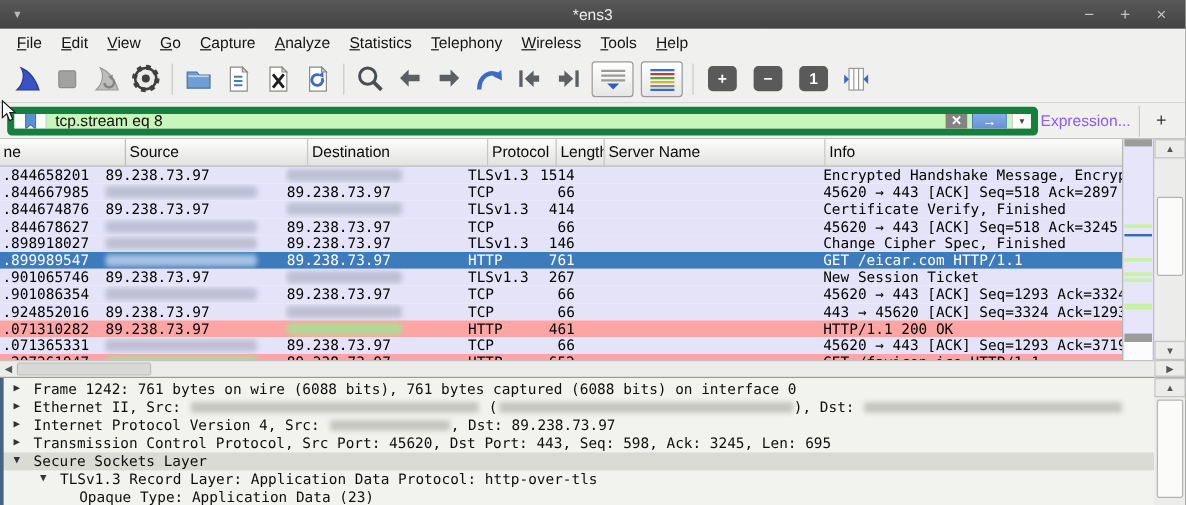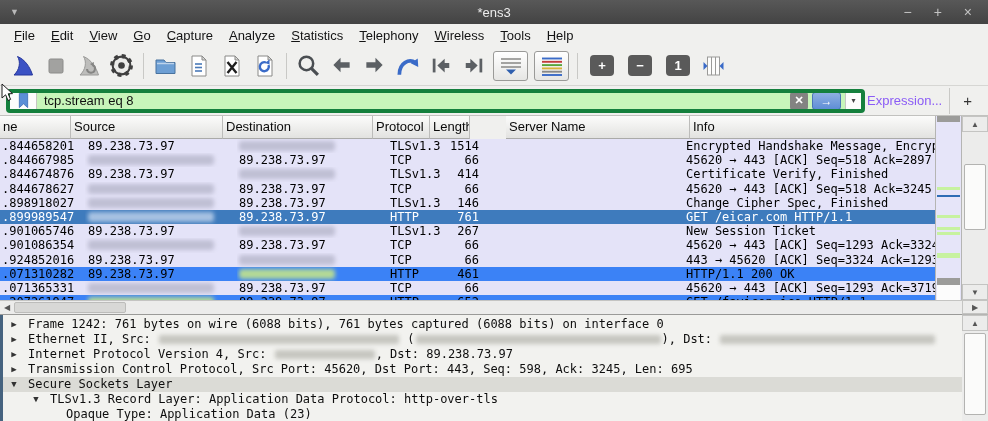--- a/index.html
+++ b/index.html
@@ -14,36 +14,36 @@
 #menubar{position:absolute;top:24px;left:0;right:0;height:22px;display:flex;align-items:center;padding-left:6px;font-size:13px;color:#141414;background:#f0f0ee}
 .mitem{padding:2px 8px;white-space:nowrap}
 
 #toolbar{position:absolute;top:46px;left:0;right:0;height:40px;display:flex;align-items:center;padding-left:6px;background:#f0f0ee;border-bottom:1px solid #d6d6d3}
 .tbtn{width:33px;height:30px;display:flex;align-items:center;justify-content:center;flex:none}
 .toggle{width:35px;height:30px;border:1px solid #9a9a98;border-radius:3px;background:linear-gradient(#ffffff,#e6e6e4);margin:0 3px}
 .tsep{width:1px;height:26px;background:#c9c9c6;margin:0 5px;flex:none}
 .zbtn{width:24px;height:21px;background:#5a5a5a;border-radius:4px;color:#fff;display:flex;align-items:center;justify-content:center;font-weight:bold;font-size:13px;margin:0 7px;flex:none}
 
 #filterbar{position:absolute;top:86px;left:0;right:0;height:30px;display:flex;align-items:center;padding:0 8px 0 6px;background:#f0f0ee;border-bottom:1px solid #c2c2bf}
-#filter-wrap{display:flex;align-items:center;height:24px;flex:1;border:4px solid #15803d;border-radius:4px;overflow:hidden;background:#fff}
+#filter-wrap{display:flex;align-items:center;height:24px;flex:1;border:6px solid #15803d;border-radius:4px;overflow:hidden;background:#fff}
 #bookmark-btn{width:27px;height:100%;display:flex;align-items:center;justify-content:center;background:#fdfdfc;border-right:1px solid #c6c6c3;flex:none}
 #filter-field{flex:1;height:100%;display:flex;align-items:center;background:#c8f5ba}
 #filter-input{flex:1;border:0;outline:0;background:transparent;font-family:"Liberation Sans",sans-serif;font-size:13px;color:#101010;padding-left:7px}
 #clear-btn{width:18px;height:18px;background:#838382;border-radius:3px;color:#fff;font-size:11px;font-weight:bold;display:flex;align-items:center;justify-content:center;margin-right:4px;flex:none}
 #apply-btn{width:29px;height:18px;background:linear-gradient(#8fb0e2,#5f8ed6);border:1px solid #4a76b8;border-radius:3px;color:#fff;display:flex;align-items:center;justify-content:center;font-weight:bold;font-size:12px;margin-right:4px;flex:none}
 #caret-btn{width:16px;height:100%;background:#fdfdfc;border-left:1px solid #c6c6c3;display:flex;align-items:center;justify-content:center;font-size:8px;color:#444;flex:none}
 #expression-btn{padding:0 2px;font-size:13px;color:#8b5cf6;white-space:nowrap}
 #add-filter-btn{padding:0 8px;font-size:15px;color:#333}
 
 #plist-header{position:absolute;top:116px;left:0;height:23px;display:flex}
 .hcell{height:23px;background:linear-gradient(#fcfcfb,#e2e2e0);border-right:1px solid #bcbcba;border-bottom:1px solid #aaaaa8;font-size:13px;color:#0a0a0a;padding:3px 0 0 3px;white-space:nowrap;overflow:hidden;flex:none}
 #plist-body{position:absolute;top:139px;left:0;width:935px;height:161px;overflow:hidden;background:#fdfdfd;font-family:"DejaVu Sans Mono",monospace;font-size:12px}
 .prow{display:flex;height:14.2px;line-height:14.2px;white-space:nowrap;color:#000}
 .prow.lav{background:#e4e3f8}
-.prow.green{background:#3b82f6}
+.prow.green{background:#fca5a5}
 .prow.sel{background:#3e7bbd;color:#fff}
 .pc{flex:none;overflow:hidden;white-space:nowrap}
 .c-time{width:85px;padding-left:2px}
 .c-src{width:152px;padding-left:3px}
 .c-dst{width:150px;padding-left:2px}
 .c-proto{width:57px;padding-left:3px}
 .c-len{width:40px;text-align:right;padding-right:5px}
 .c-srv{width:184px}
 .c-info{width:267px;padding-left:18px}
 .smudge{display:inline-block;height:10px;margin-top:2px;border-radius:3px;background:#bfbfd4;filter:blur(2px);vertical-align:top}
@@ -243,26 +243,26 @@
         <div id="apply-btn">→</div>
       </div>
       <div id="caret-btn">▾</div>
     </div>
     <div id="expression-btn">Expression...</div>
     <div class="tsep"></div>
     <div id="add-filter-btn">+</div>
   </div>
 
   <div id="plist-header">
-      <div class="hcell" style="width: 71px;">ne</div>
+      <div class="hcell" style="width: 105px;">ne</div>
       <div class="hcell" style="width: 152px;">Source</div>
       <div class="hcell" style="width: 150px;">Destination</div>
       <div class="hcell" style="width: 57px;">Protocol</div>
       <div class="hcell" style="width: 40px;">Length</div>
-      <div class="hcell" style="width: 184px; margin-left: 36px;">Server Name</div>
+      <div class="hcell" style="width: 184px;">Server Name</div>
       <div class="hcell" style="width: 267px;">Info</div>
       <div class="hcell" style="width: 27px; background: rgb(224, 224, 240);"></div>
     </div>
 
   <div id="plist-body">
       <div class="prow lav">
         <div class="pc c-time">.844658201</div>
         <div class="pc c-src">89.238.73.97</div>
         <div class="pc c-dst"><span class="smudge" style="width: 96px;"></span></div>
         <div class="pc c-proto">TLSv1.3</div>

